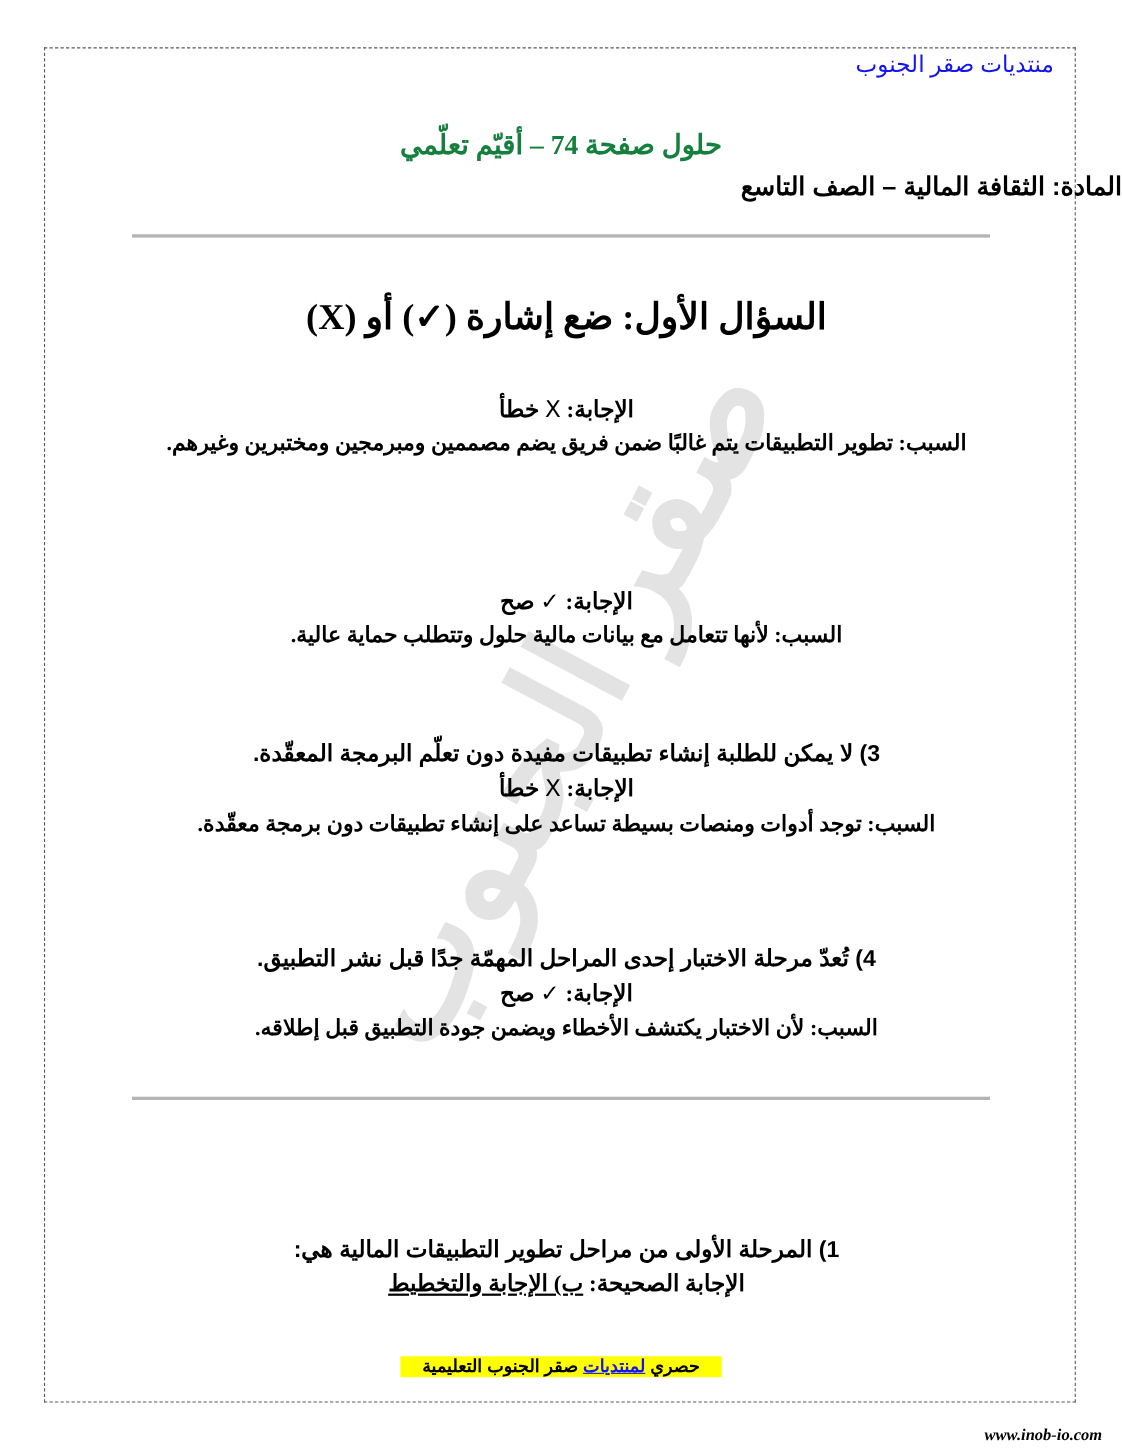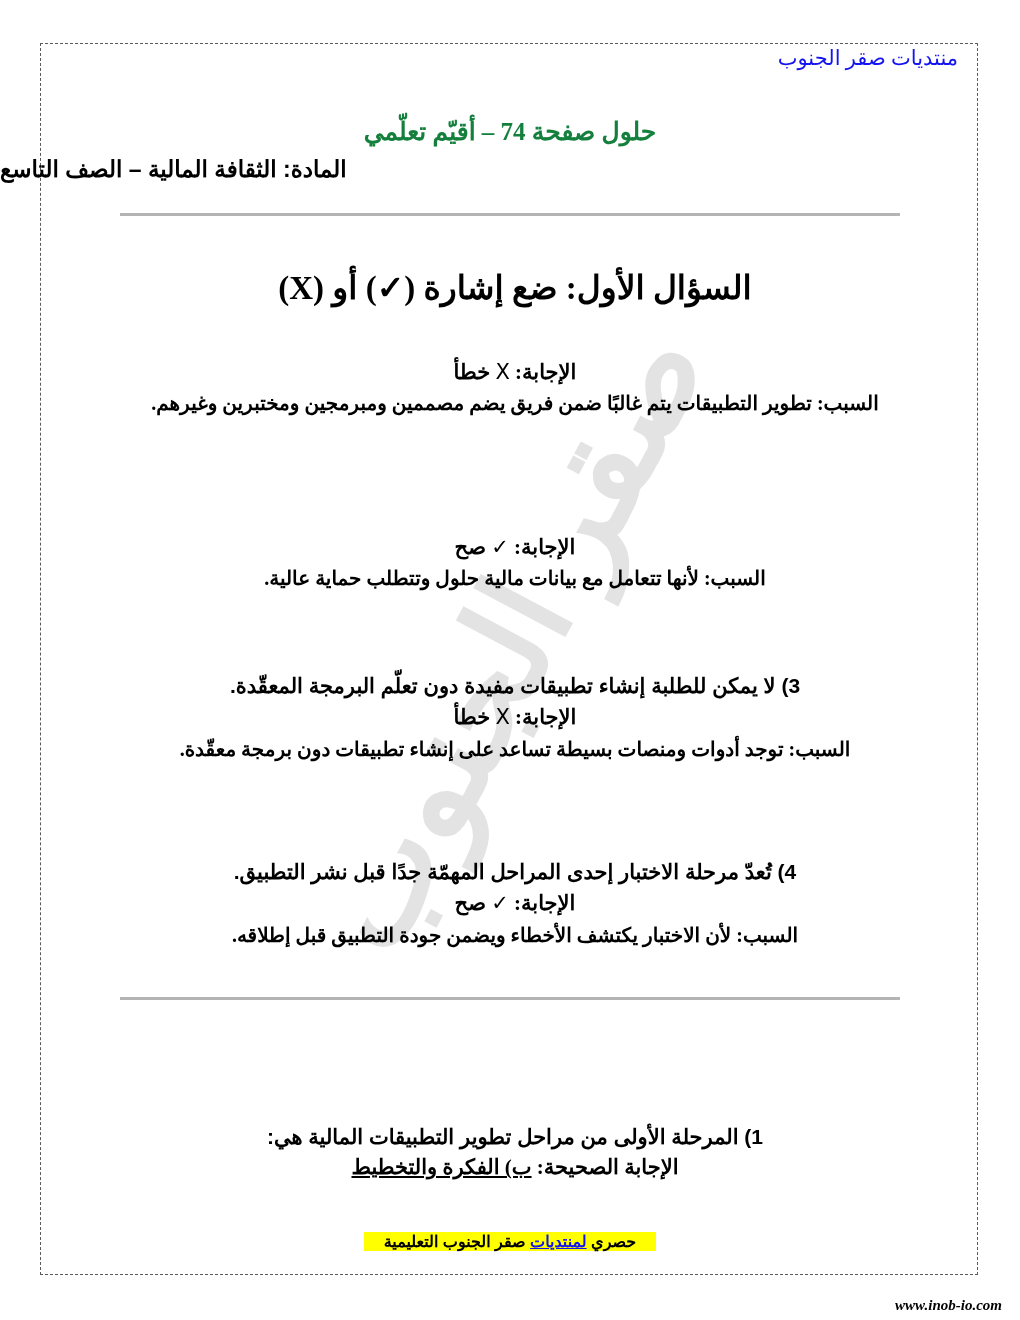--- a/index.html
+++ b/index.html
@@ -71,21 +71,21 @@
     font-size: 25px;
     font-weight: bold;
     direction: rtl;
     color: #15803d;
   }
   .doc-subtitle {
     position: absolute;
     top: 156px;
     left: 0;
     width: 1020px;
-    text-align: left;
+    text-align: right;
     font-size: 23px;
     font-weight: bold;
     direction: rtl;
     color: #000;
     font-family: "Liberation Sans", sans-serif;
   }
 
   .rule {
     position: absolute;
     left: 120px;
@@ -264,21 +264,21 @@
     <div class="q-reason">السبب: لأن الاختبار يكتشف الأخطاء ويضمن جودة التطبيق قبل إطلاقه.</div>
   </div>
 
   <div class="rule rule-bottom"></div>
 
 
   <div class="qblock" style="top:1122px;">
     <div class="mcq-prompt">1) المرحلة الأولى من مراحل تطوير التطبيقات المالية هي:</div>
     <div class="mcq-answer">
       <span>الإجابة الصحيحة:</span>
-      <u>ب) الفكرة والتخطيط</u>
+      <u>ب) الإجابة والتخطيط</u>
     </div>
   </div>
 
   <div class="footer-banner">
     <span class="hl"><span>حصري</span> <span class="link">لمنتديات</span> <span>صقر الجنوب التعليمية</span></span>
   </div>
 
   <div class="site-url">www.inob-io.com</div>
 
 </div>

